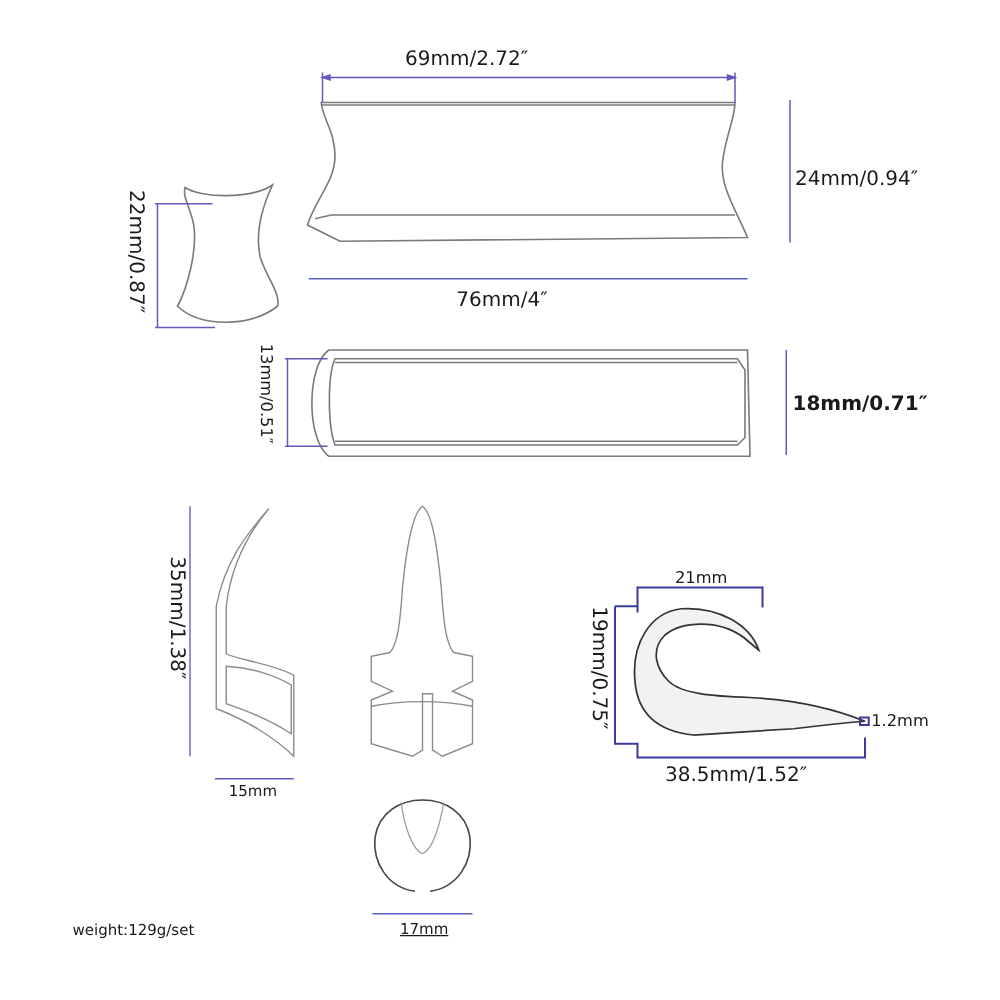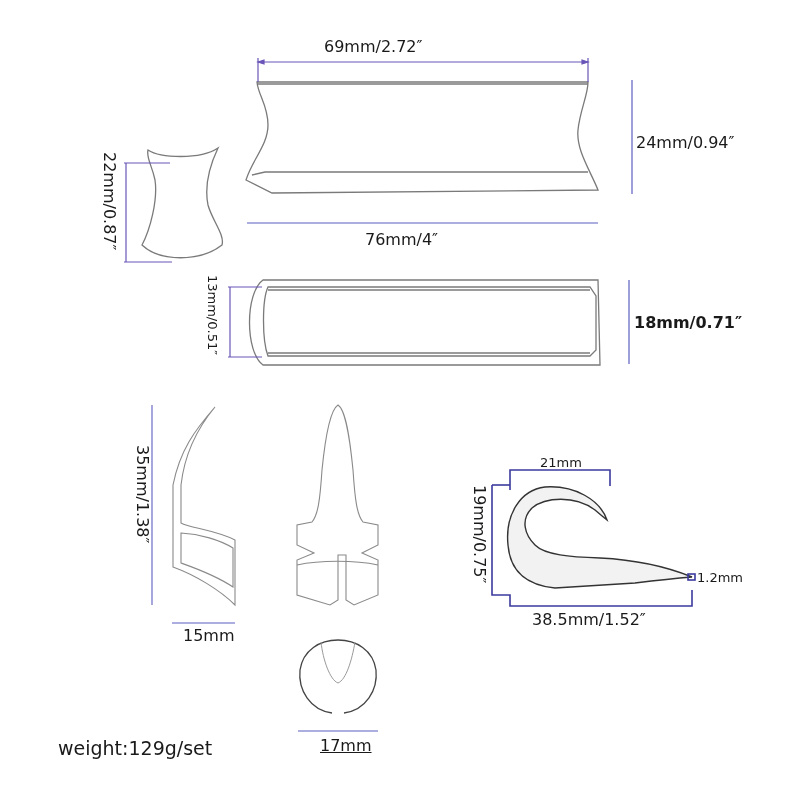--- a/index.html
+++ b/index.html
@@ -1,21 +1,21 @@
 <!DOCTYPE html>
 <html><head>
   <meta charset="utf-8">
   <style>
     html, body { margin: 0; padding: 0; background: #ffffff; }
     body { width: 800px; height: 800px; position: relative; overflow: hidden;
            font-family: "DejaVu Sans", "Liberation Sans", sans-serif; color: #1a1a1a; }
     svg.canvas { position: absolute; left: 0; top: 0; }
     .lbl { position: absolute; white-space: nowrap; color: #1a1a1a; }
     .big { font-size: 16px; }
-    .sm { font-size: 16px; }
+    .sm { font-size: 12px; }
     .md { font-size: 13px; }
     .rot { transform-origin: 0 0; transform: rotate(90deg); }
   </style>
 </head>
 <body>
 
 <svg class="canvas" width="800" height="800" viewBox="0 0 800 800">
 
   <g fill="none" stroke="#7a7a7a" stroke-width="1.3">
     <path d="M257 82 L588 82 C588 95 580 110 578 130 C576 150 590 170 598 190 L272 193 L246 180 C252 160 268 145 268 125 C268 105 258 95 257 82 Z" fill="#fff"></path>
@@ -101,13 +101,13 @@
 <div class="lbl big rot" style="left:119px;top:152px;">22mm/0.87″</div>
 <div class="lbl md rot" style="left:220px;top:275px;">13mm/0.51″</div>
 <div class="lbl big" style="left:634px;top:313px;font-weight:bold;">18mm/0.71″</div>
 <div class="lbl big rot" style="left:152px;top:445px;">35mm/1.38″</div>
 <div class="lbl sm" style="left:183px;top:626px;">15mm</div>
 <div class="lbl sm" style="left:320px;top:736px;text-decoration:underline;">17mm</div>
 <div class="lbl md" style="left:540px;top:455px;">21mm</div>
 <div class="lbl big rot" style="left:489px;top:485px;">19mm/0.75″</div>
 <div class="lbl big" style="left:532px;top:610px;">38.5mm/1.52″</div>
 <div class="lbl md" style="left:697px;top:570px;">1.2mm</div>
-<div class="lbl md" style="left:58px;top:737px;font-size:19px;">weight:129g/set</div>
+<div class="lbl md" style="left:58px;top:737px;font-size:12px;">weight:129g/set</div>
 
 </body></html>

